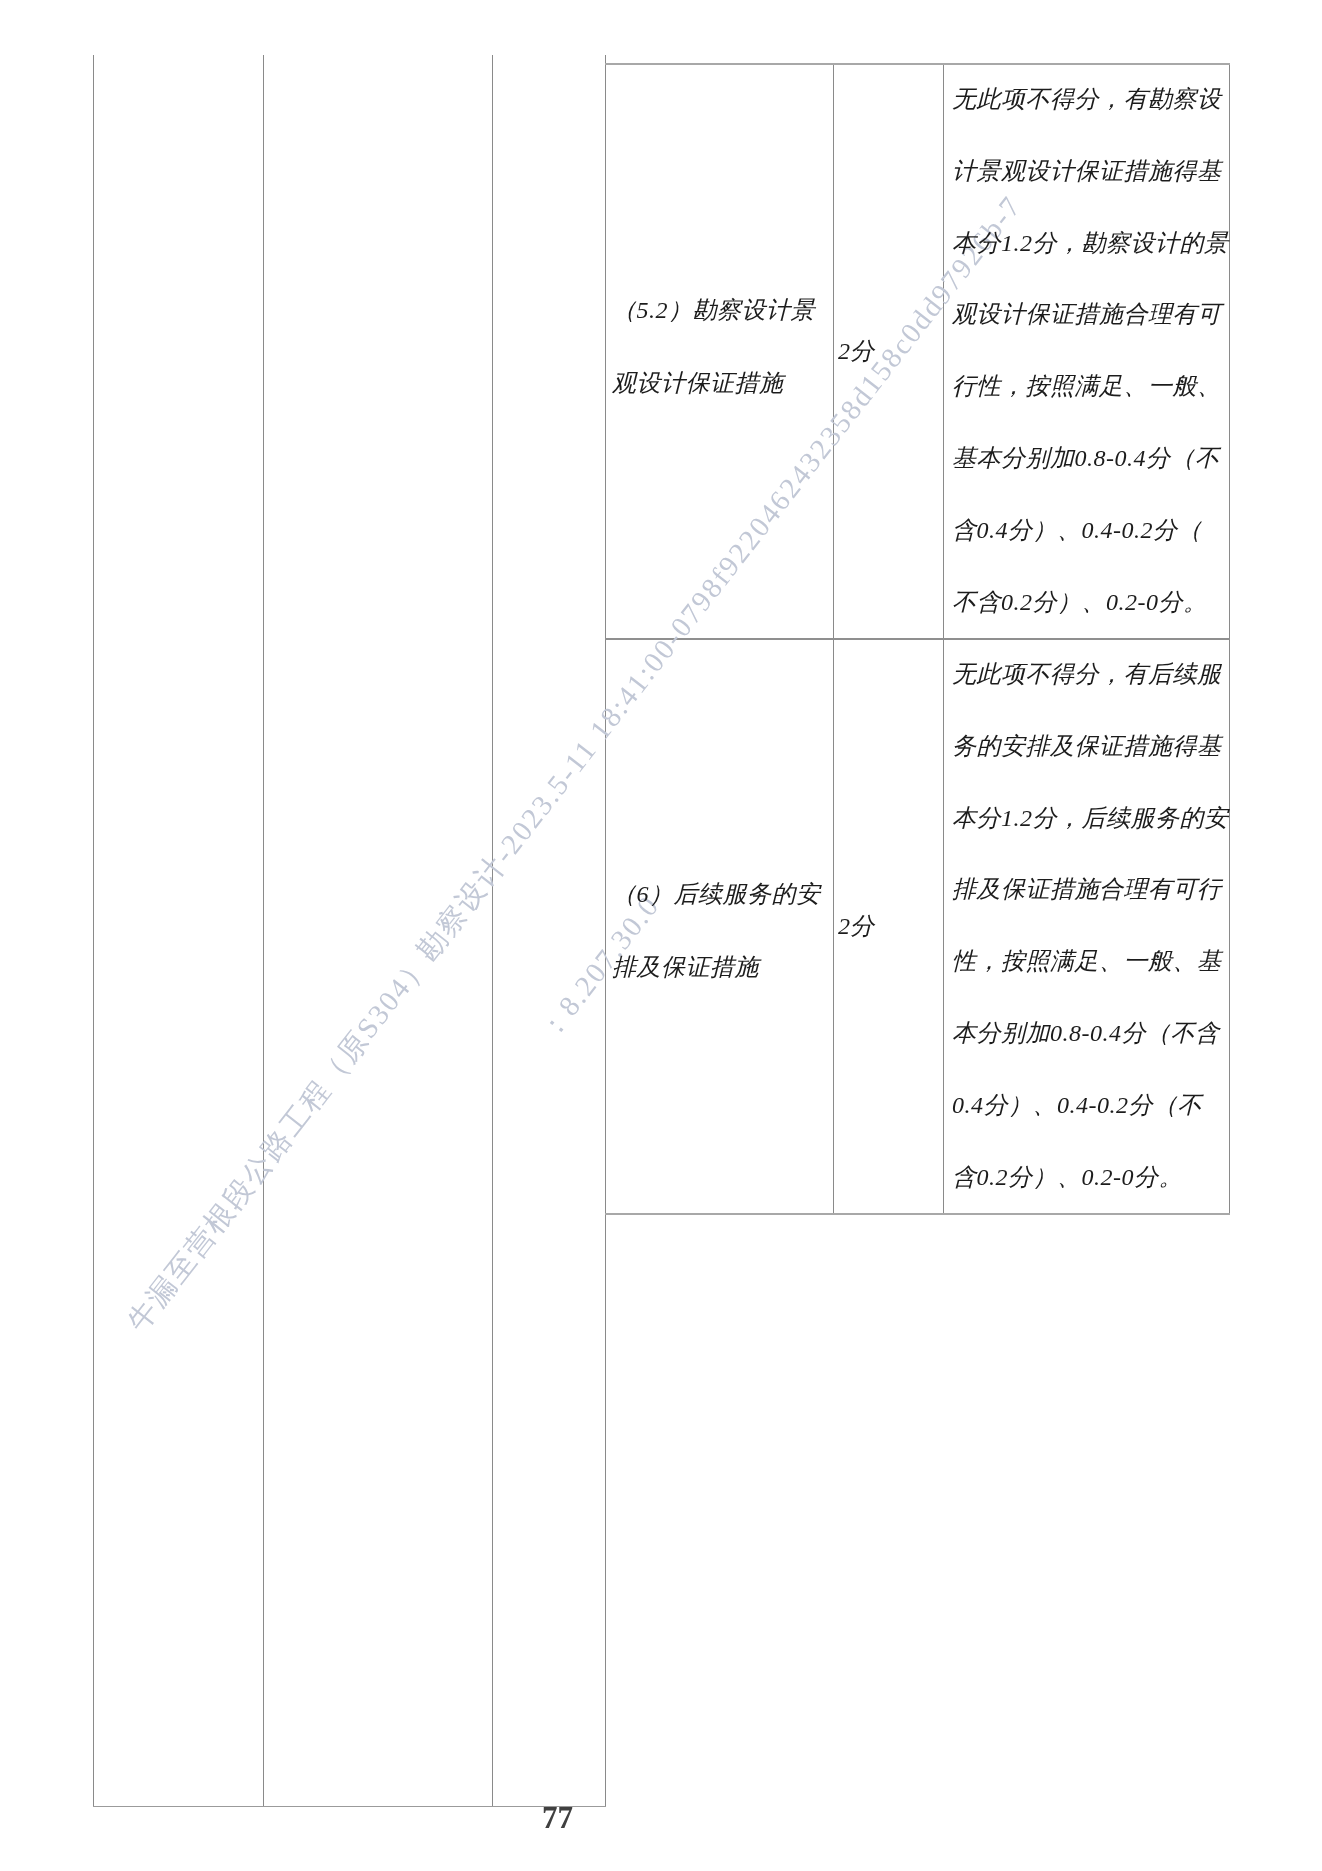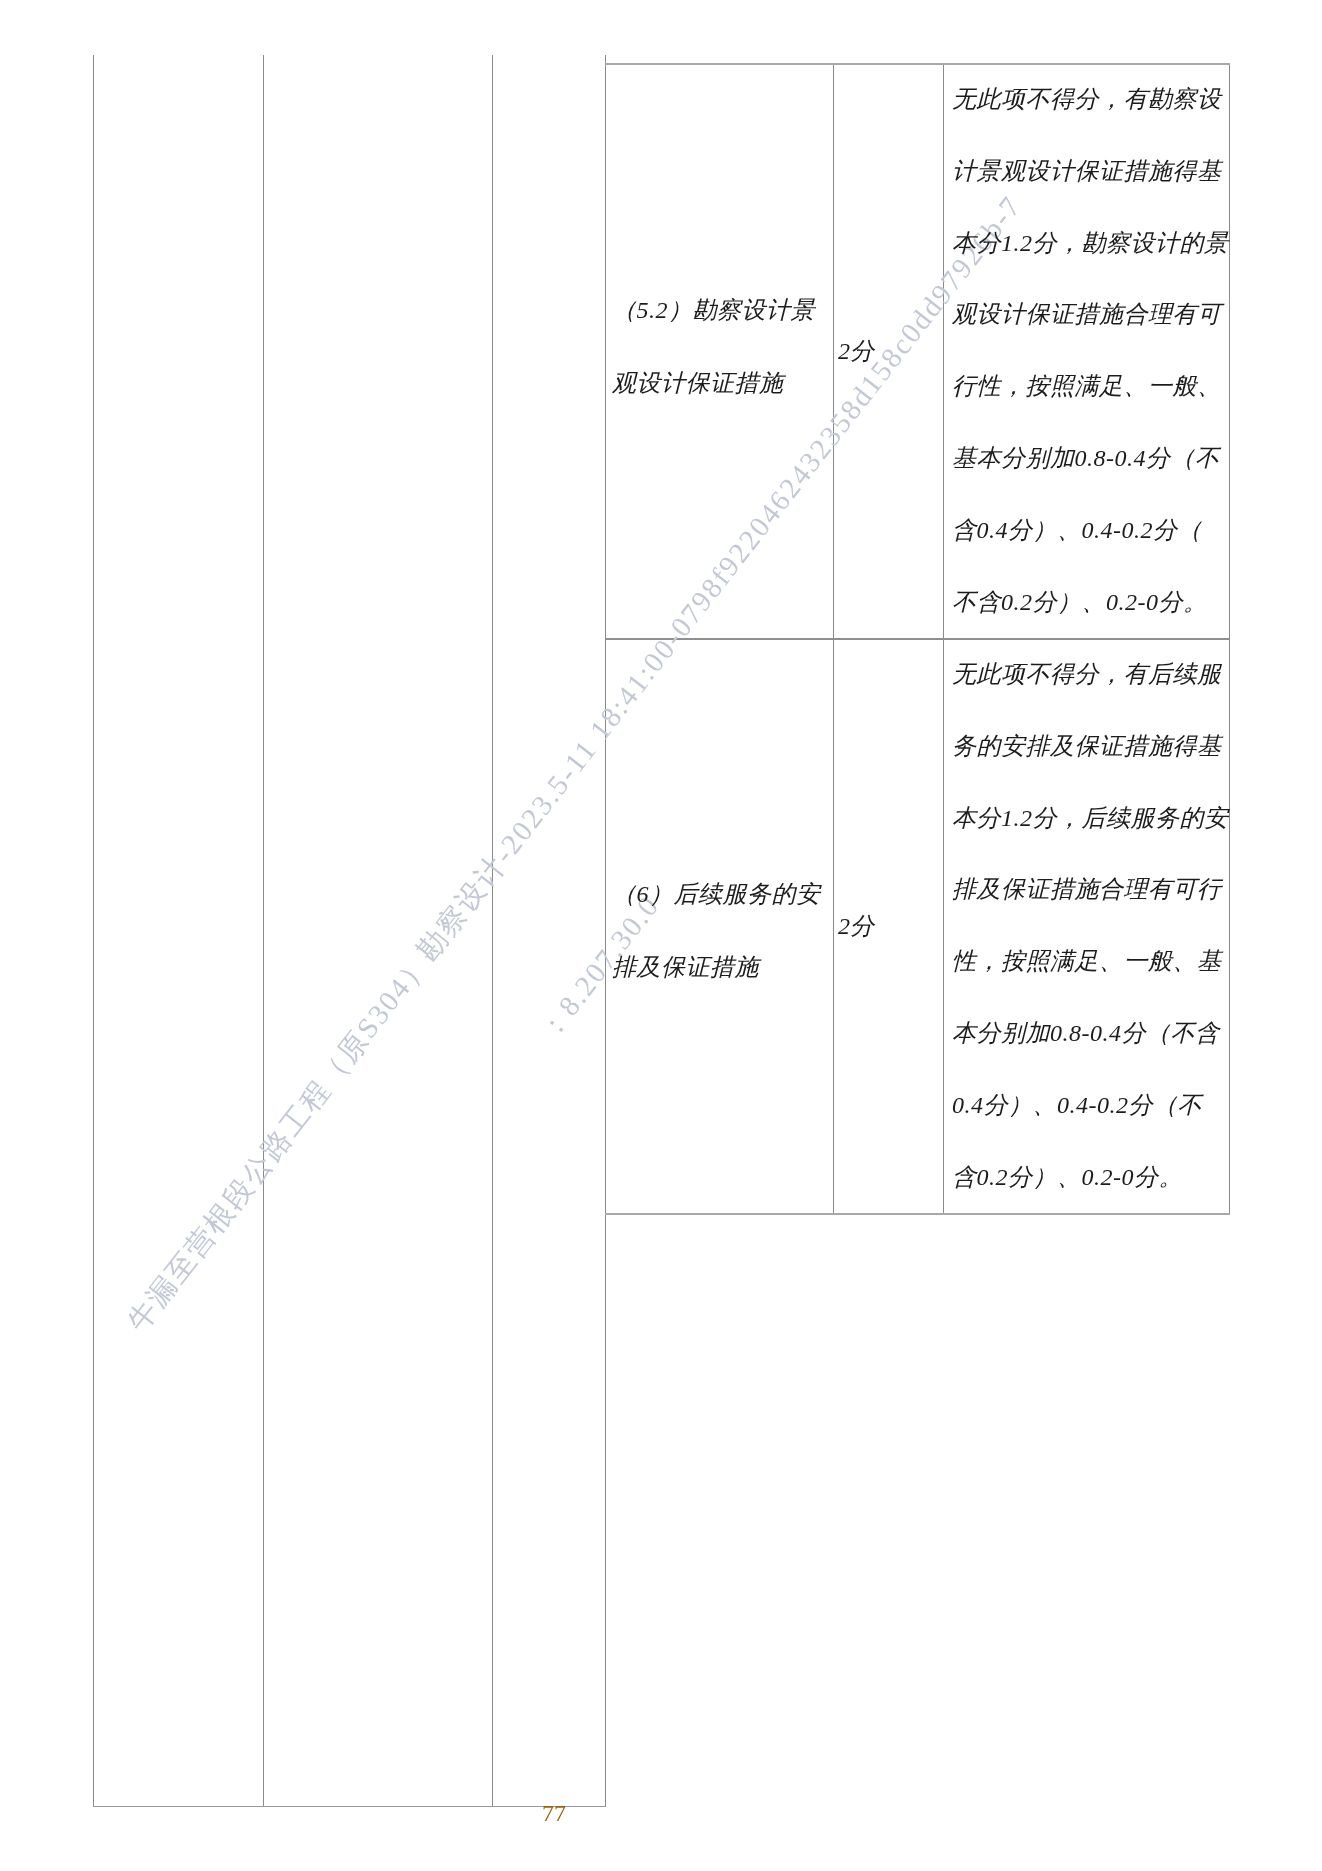--- a/index.html
+++ b/index.html
@@ -26,21 +26,21 @@
   .criteria-cell{
     line-height:71.8px;padding-left:8px;letter-spacing:0.5px;
   }
   .watermark{
     position:absolute;z-index:1;text-align:center;
     font-size:29px;letter-spacing:2px;color:#c2c8d6;
     transform:rotate(-52deg);transform-origin:center center;
     white-space:nowrap;pointer-events:none;
   }
   .page-number{
-    position:absolute;z-index:3;font-size:24px;color:#a16207;
+    position:absolute;z-index:3;font-size:31px;color:#404040;font-weight:bold;
   }
 </style>
 </head>
 <body>
 
 <div class="watermark" style="left: -175px; top: 744px; width: 1500px; color: rgb(194, 200, 214);">牛漏至营根段公路工程（原S304）勘察设计-2023.5-11 18:41:00-0798f9220462432358d158c0dd97926b-7</div>
 <div class="watermark" style="left: 400px; top: 948px; width: 400px; color: rgb(194, 200, 214);">：8.207.30.0</div>
 
 <div class="vline" style="left:93px;top:55px;height:1752px;"></div>
 <div class="vline" style="left:263px;top:55px;height:1752px;"></div>

